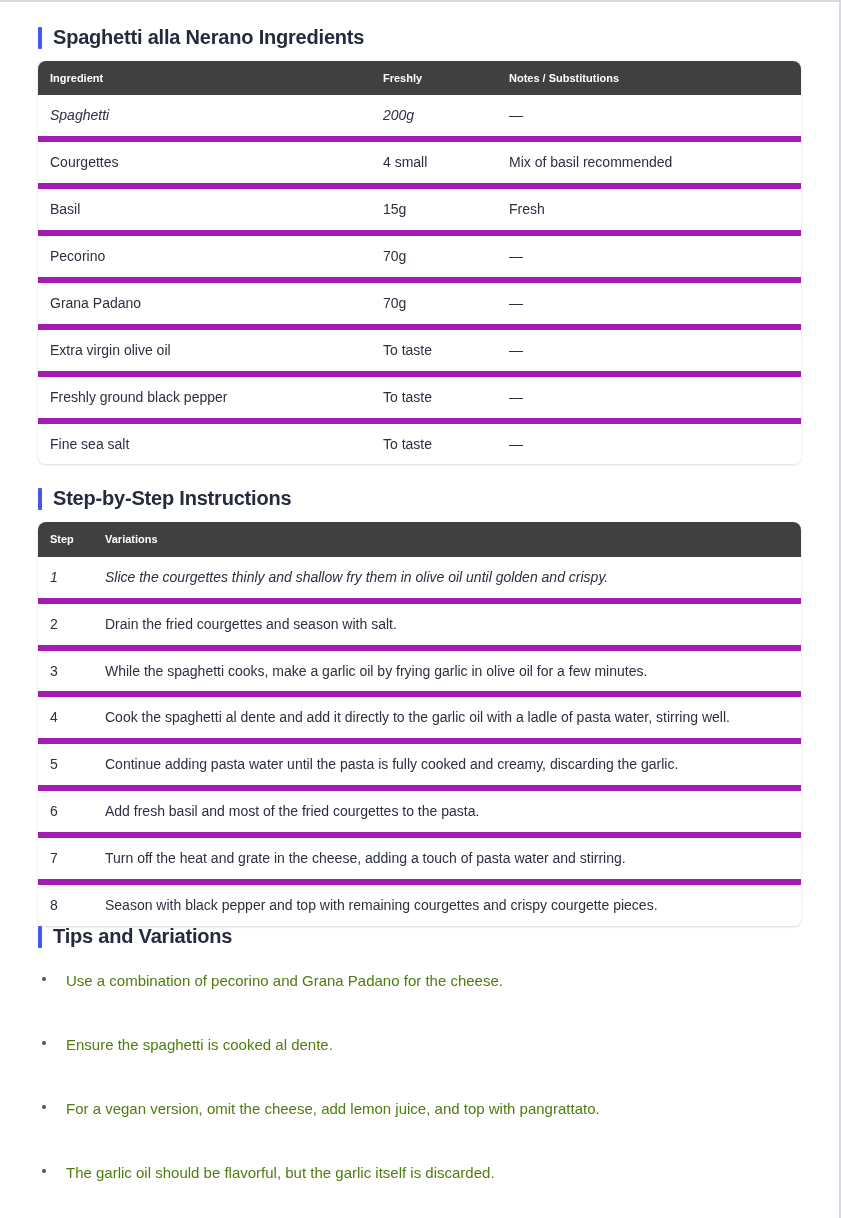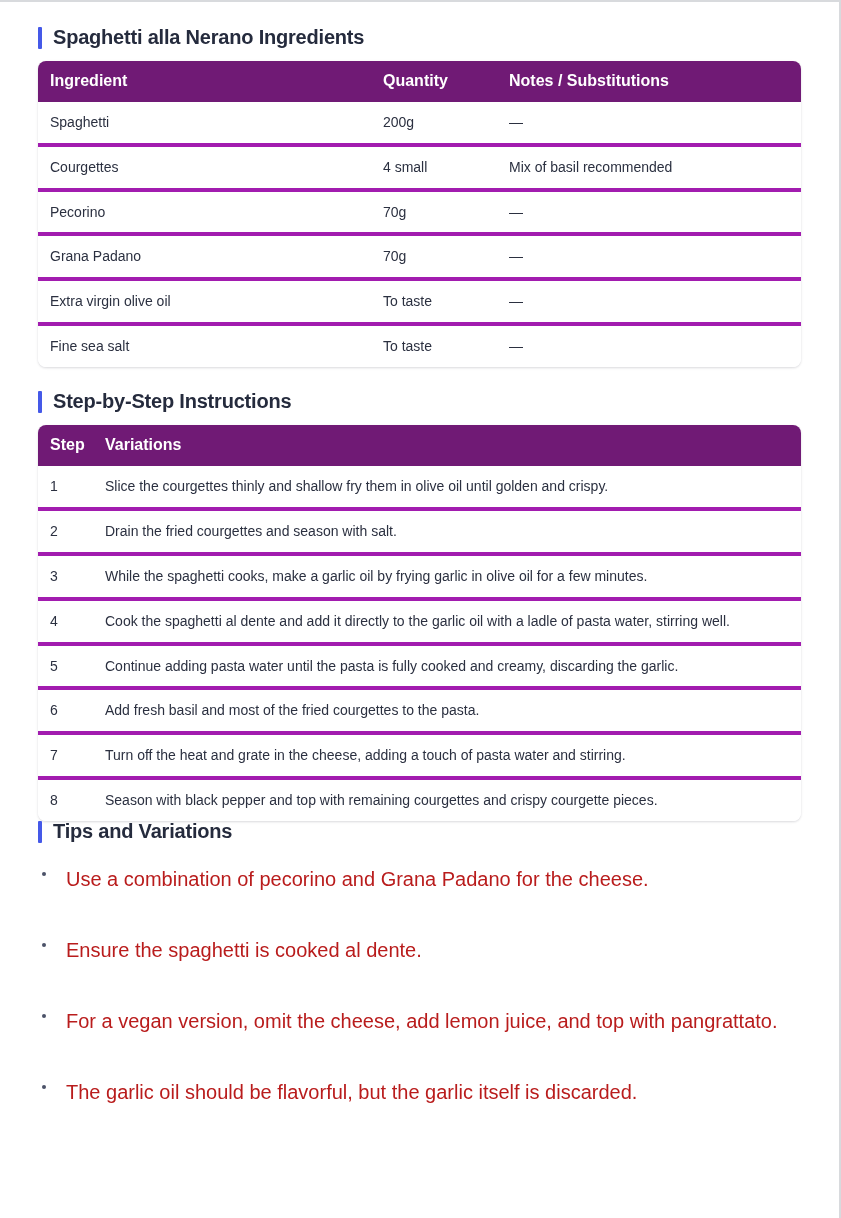--- a/index.html
+++ b/index.html
@@ -55,60 +55,60 @@
     border-radius: 8px;
     box-shadow: 0 1px 3px rgba(16, 24, 40, 0.10), 0 1px 2px rgba(16, 24, 40, 0.06);
     overflow: hidden;
   }
   table {
     width: 100%;
     border-collapse: collapse;
     table-layout: fixed;
   }
   thead th {
-    background: #701a75;
+    background: #404040;
     color: #ffffff;
-    font-size: 16px;
+    font-size: 11px;
     font-weight: bold;
     text-align: left;
     padding: 10px 12px;
     line-height: 1.3;
   }
   tbody td {
     font-size: 14px;
     color: #2b3040;
     padding: 11px 12px;
     text-align: left;
     line-height: 1.35;
-    border-top: 4px solid #a21caf;
-    background: #ffffff;
-  }
-  tbody tr:first-child td { border-top: none; }
+    border-top: 6px solid #a21caf;
+    background: #ffffff;
+  }
+  tbody tr:first-child td { border-top: none; font-style: italic; }
 
   
   #ingredients-table col.c-ingredient { width: 333px; }
   #ingredients-table col.c-quantity   { width: 126px; }
   #ingredients-table col.c-notes      { width: auto; }
 
   
   #steps-table col.c-step  { width: 55px; }
   #steps-table col.c-instr { width: auto; }
 
   
   .tips-list {
     list-style: none;
     margin: 22px 0 0 0;
     padding: 0;
   }
   .tips-list li {
     position: relative;
     padding-left: 28px;
     margin-bottom: 43px;
-    font-size: 20px;
-    color: #b91c1c;
+    font-size: 15px;
+    color: #4d7c0f;
     line-height: 1.4;
   }
   .tips-list li:last-child { margin-bottom: 0; }
   .tips-list li .bullet {
     position: absolute;
     left: 4px;
     top: 7px;
     width: 4px;
     height: 4px;
     border-radius: 50%;
@@ -128,47 +128,57 @@
   <div class="table-card">
     <table id="ingredients-table">
       <colgroup>
         <col class="c-ingredient">
           <col class="c-quantity">
           <col class="c-notes">
       </colgroup>
       <thead>
         <tr>
           <th>Ingredient</th>
-          <th>Quantity</th>
+          <th>Freshly</th>
           <th>Notes / Substitutions</th>
         </tr>
       </thead>
       <tbody id="ingredients-body">
           <tr>
             <td>Spaghetti</td>
             <td>200g</td>
             <td>—</td>
           </tr>
           <tr>
             <td>Courgettes</td>
             <td>4 small</td>
             <td>Mix of basil recommended</td>
           </tr>
           <tr>
+            <td>Basil</td>
+            <td>15g</td>
+            <td>Fresh</td>
+          </tr>
+          <tr>
             <td>Pecorino</td>
             <td>70g</td>
             <td>—</td>
           </tr>
           <tr>
             <td>Grana Padano</td>
             <td>70g</td>
             <td>—</td>
           </tr>
           <tr>
             <td>Extra virgin olive oil</td>
+            <td>To taste</td>
+            <td>—</td>
+          </tr>
+          <tr>
+            <td>Freshly ground black pepper</td>
             <td>To taste</td>
             <td>—</td>
           </tr>
           <tr>
             <td>Fine sea salt</td>
             <td>To taste</td>
             <td>—</td>
           </tr>
         </tbody>
     </table>

